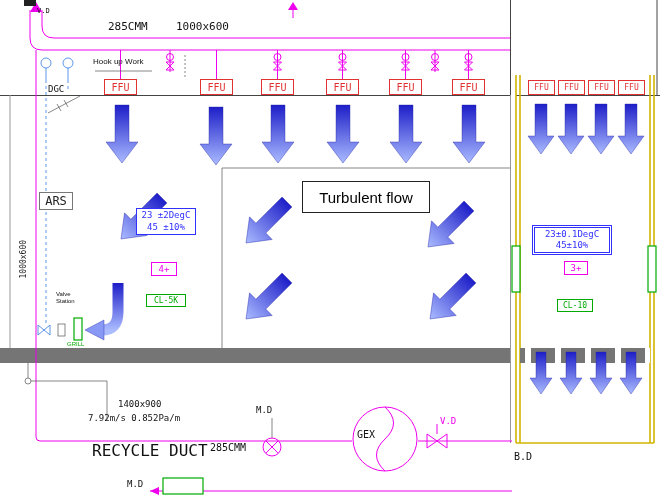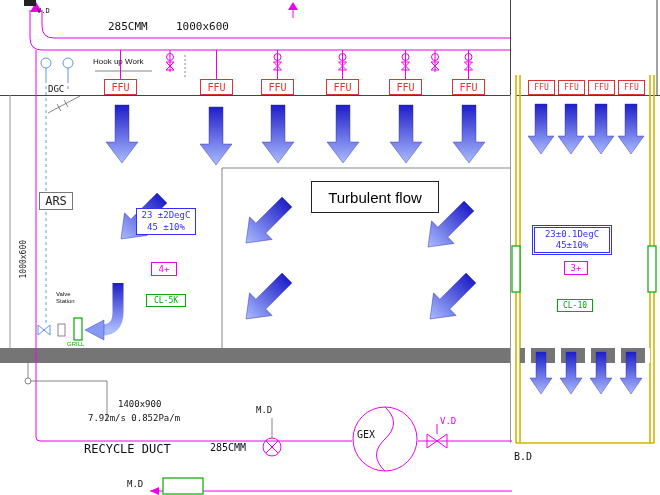--- a/index.html
+++ b/index.html
@@ -201,21 +201,21 @@
   <div class="box ffu" style="left:261px;top:79px;width:33px;height:16px">FFU</div>
   <div class="box ffu" style="left:326px;top:79px;width:33px;height:16px">FFU</div>
   <div class="box ffu" style="left:389px;top:79px;width:33px;height:16px">FFU</div>
   <div class="box ffu" style="left:452px;top:79px;width:33px;height:16px">FFU</div>
 
   <div class="box ffu small" style="left:528px;top:80px;width:27px;height:15px">FFU</div>
   <div class="box ffu small" style="left:558px;top:80px;width:27px;height:15px">FFU</div>
   <div class="box ffu small" style="left:588px;top:80px;width:27px;height:15px">FFU</div>
   <div class="box ffu small" style="left:618px;top:80px;width:27px;height:15px">FFU</div>
 
-  <div class="box flowtitle" style="left:311px;top:181px;width:128px;height:32px">Turbulent flow</div>
+  <div class="box flowtitle" style="left:302px;top:181px;width:128px;height:32px">Turbulent flow</div>
 
   <div class="box specbox single" style="left:136px;top:208px;width:60px;height:27px">
     <span>23 ±2DegC</span>
     <span>45 ±10%</span>
   </div>
   <div class="box specbox dbl" style="left:532px;top:225px;width:80px;height:30px">
     <span>23±0.1DegC</span>
     <span>45±10%</span>
   </div>
 
@@ -224,21 +224,21 @@
   <div class="box clbox" style="left:146px;top:294px;width:40px;height:13px">CL-5K</div>
   <div class="box clbox" style="left:557px;top:299px;width:36px;height:13px">CL-10</div>
 
   <div class="box arsbox" style="left:39px;top:192px;width:34px;height:18px">ARS</div>
   <div class="lbl" style="left:-6px;top:255px;width:60px;font-size:8px;text-align:center;transform:rotate(-90deg)">1000x600</div>
   <div class="lbl sans" style="left:56px;top:291px;font-size:6px;white-space:normal;width:28px;line-height:1.2">Valve Station</div>
   <div class="lbl sans" style="left:67px;top:341px;font-size:6px;color:var(--green,#00aa00)">GRILL</div>
 
   <div class="lbl" style="left:118px;top:400px;font-size:9px">1400x900</div>
   <div class="lbl" style="left:88px;top:414px;font-size:9px">7.92m/s 0.852Pa/m</div>
-  <div class="lbl" style="left:84px;top:443px;font-size:12px">RECYCLE DUCT</div>
+  <div class="lbl" style="left:92px;top:443px;font-size:16px">RECYCLE DUCT</div>
   <div class="lbl" style="left:210px;top:443px;font-size:10px">285CMM</div>
   <div class="lbl" style="left:256px;top:406px;font-size:9px">M.D</div>
   <div class="lbl" style="left:357px;top:430px;font-size:10px">GEX</div>
   <div class="lbl" style="left:440px;top:417px;font-size:9px;color:var(--duct,#ee00ee)">V.D</div>
   <div class="lbl" style="left:514px;top:452px;font-size:10px">B.D</div>
   <div class="lbl" style="left:127px;top:480px;font-size:9px">M.D</div>
 
 </div>
 
 </body></html>

